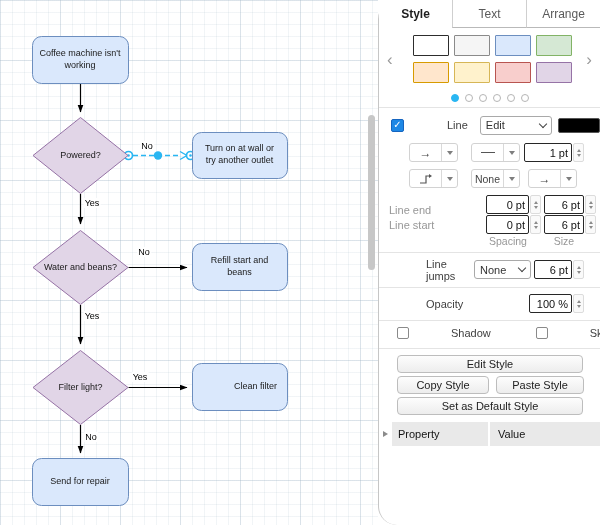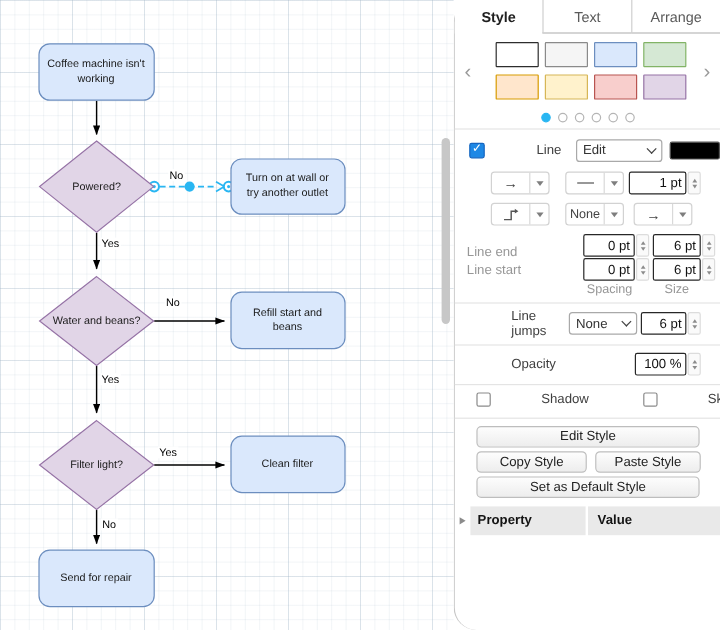--- a/index.html
+++ b/index.html
@@ -80,21 +80,21 @@
     border-bottom:3.6px solid #8b8b8b;}
   .tri-down-s{width:0;height:0;border-left:2.8px solid transparent;border-right:2.8px solid transparent;
     border-top:3.6px solid #8b8b8b;}
   .divider{position:absolute;left:0;right:0;border-top:1px solid #e4e4e4;}
   .pbtn{position:absolute;height:18px;border:1px solid #bdbdbd;border-radius:4px;
     background:linear-gradient(#fdfdfd,#ededed);font-size:11px;color:#222;display:flex;
     align-items:center;justify-content:center;cursor:pointer;}
   .prophdr{position:absolute;left:0;right:0;top:424px;height:20px;display:flex;align-items:center;padding-left:4px;}
   .tri-right{width:0;height:0;border-top:3.5px solid transparent;border-bottom:3.5px solid transparent;
     border-left:5px solid #8b8b8b;flex:none;margin-right:4px;}
-  .propcell{height:24px;background:#e9e9e9;display:flex;align-items:center;font-weight:bold;
+  .propcell{height:24px;background:#e9e9e9;display:flex;align-items:center;font-weight:normal;
     font-size:11px;color:#141414;}
   .propcell.p1{flex:1;padding-left:6px;margin-right:2px;}
   .propcell.p2{width:110px;padding-left:8px;}
 </style>
 </head>
 <body>
 
 <div class="stage">
 
   <div class="canvas">
@@ -129,21 +129,21 @@
       <rect class="shape" x="192.5" y="363.5" width="95" height="47" rx="9" fill="#dae8fc" stroke="#6c8ebf"></rect>
       <rect class="shape" x="32.5" y="458.5" width="96" height="47" rx="9" fill="#dae8fc" stroke="#6c8ebf"></rect>
     </svg>
 
     <div class="nlabel" style="left:32px;top:36px;width:96px;height:47px;">Coffee machine isn't working</div>
     <div class="nlabel" style="left:33px;top:117px;width:95px;height:77px;">Powered?</div>
     <div class="nlabel" style="left:192px;top:132px;width:95px;height:46px;">Turn on at wall or try another outlet</div>
     <div class="nlabel" style="left:33px;top:230px;width:95px;height:75px;padding:0 2px;">Water and beans?</div>
     <div class="nlabel" style="left:192px;top:243px;width:95px;height:47px;">Refill start and beans</div>
     <div class="nlabel" style="left:33px;top:350px;width:95px;height:75px;">Filter light?</div>
-    <div class="nlabel" style="left:192px;top:363px;width:95px;height:47px;">Clean filter</div>
+    <div class="nlabel" style="left:208px;top:363px;width:95px;height:47px;">Clean filter</div>
     <div class="nlabel" style="left:32px;top:458px;width:96px;height:47px;">Send for repair</div>
 
     <div class="elabel" style="left:147px;top:146px;">No</div>
     <div class="elabel" style="left:92px;top:203px;">Yes</div>
     <div class="elabel" style="left:144px;top:252px;">No</div>
     <div class="elabel" style="left:92px;top:316px;">Yes</div>
     <div class="elabel" style="left:140px;top:377px;">Yes</div>
     <div class="elabel" style="left:91px;top:437px;">No</div>
 
     <div class="scroll-thumb"></div>

